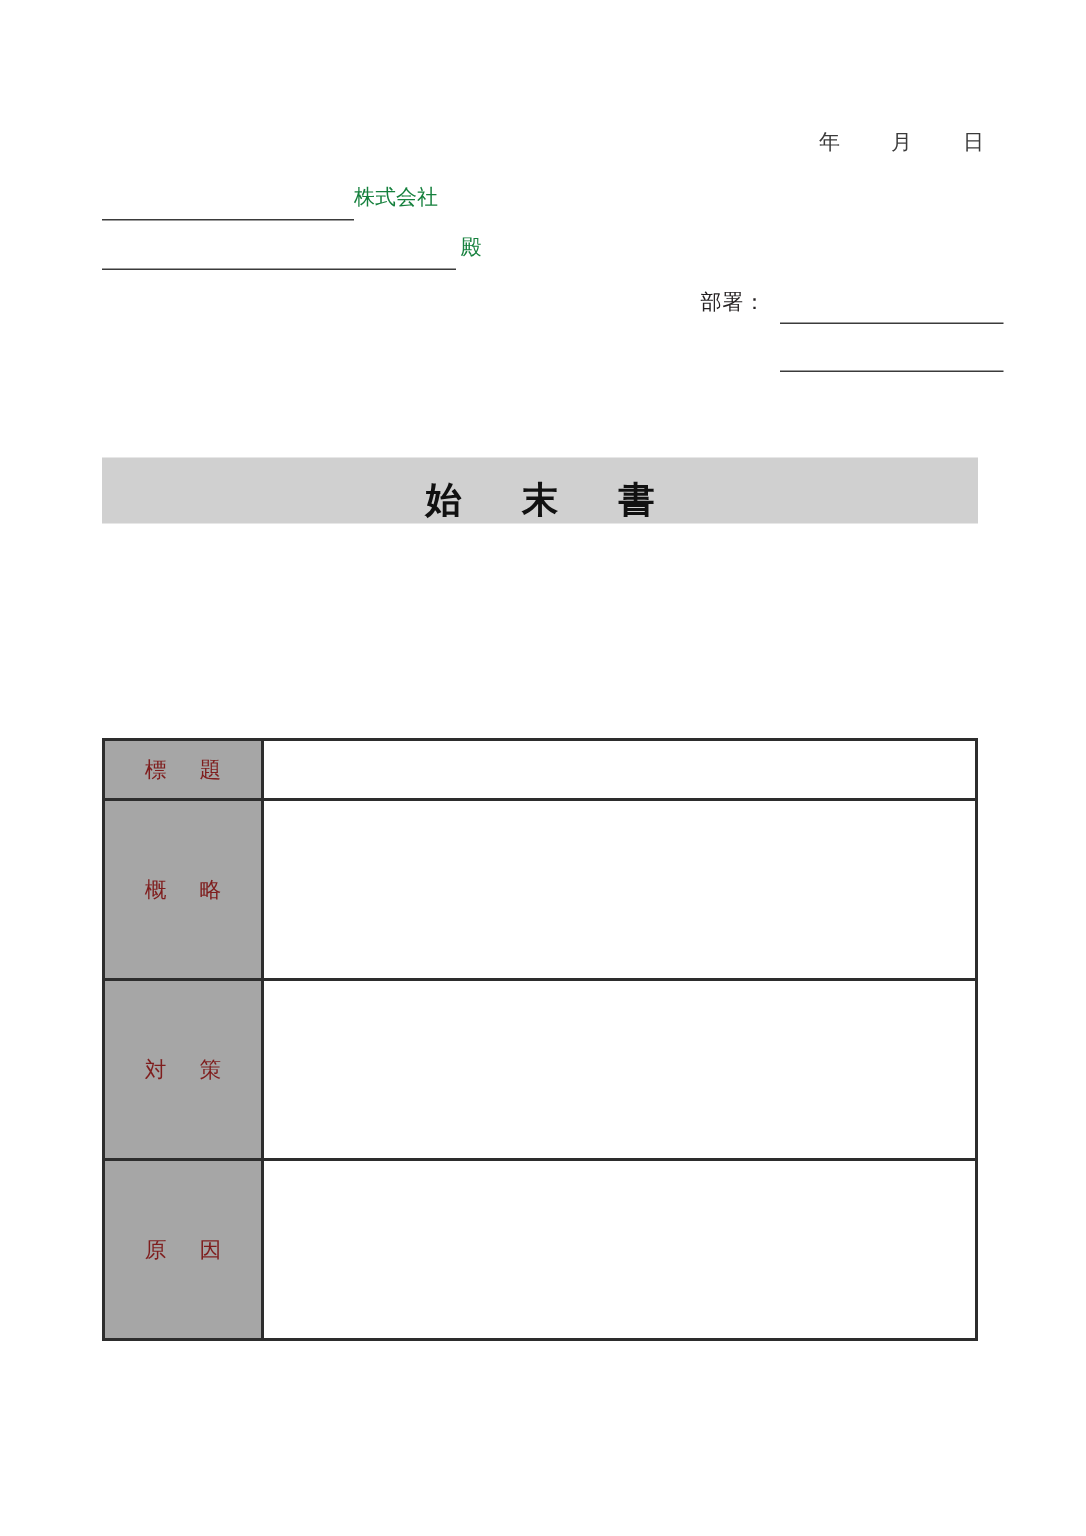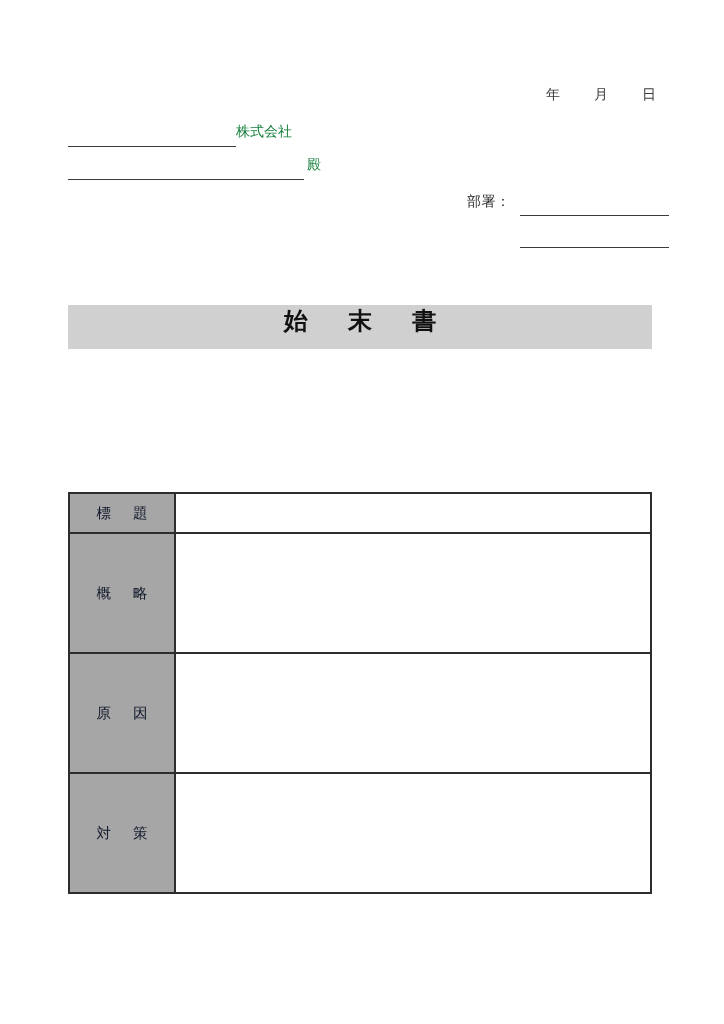--- a/index.html
+++ b/index.html
@@ -103,21 +103,21 @@
 
   
   .title-banner {
     position: absolute;
     left: 68px;
     top: 305px;
     width: 584px;
     height: 44px;
     background: #d0d0d0;
     display: flex;
-    align-items: flex-start;
+    align-items: flex-end;
     justify-content: center;
   }
   .title-banner .title-text {
     font-size: 24px;
     font-weight: bold;
     letter-spacing: 16px;
     text-indent: 16px;
     color: #111111;
     font-family: "DejaVu Sans", "Liberation Sans", sans-serif;
   }
@@ -145,21 +145,21 @@
     table-layout: fixed;
   }
   .form-table td {
     border: 2px solid #2d2d2d;
     padding: 0;
     vertical-align: middle;
   }
   .form-table td.label-cell {
     width: 104px;
     background: #a6a6a6;
-    color: #0f172a;
+    color: #7f1d1d;
     text-align: center;
     font-size: 14.5px;
     letter-spacing: 9px;
     text-indent: 9px;
     font-weight: normal;
   }
   .form-table td.value-cell {
     background: #ffffff;
   }
   .row-h1 { height: 40px; }
@@ -207,23 +207,23 @@
     <tbody>
       <tr class="row-h1">
         <td class="label-cell">標 題</td>
         <td class="value-cell"></td>
       </tr>
       <tr class="row-h2">
         <td class="label-cell">概 略</td>
         <td class="value-cell"></td>
       </tr>
       <tr class="row-h2">
+        <td class="label-cell">対 策</td>
+        <td class="value-cell"></td>
+      </tr>
+      <tr class="row-h2">
         <td class="label-cell">原 因</td>
-        <td class="value-cell"></td>
-      </tr>
-      <tr class="row-h2">
-        <td class="label-cell">対 策</td>
         <td class="value-cell"></td>
       </tr>
     </tbody>
   </table>
 
 </div>
 
 </body></html>

